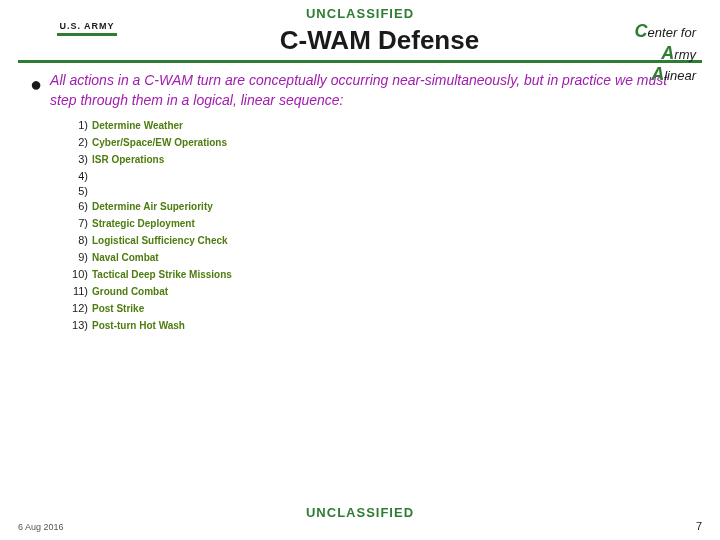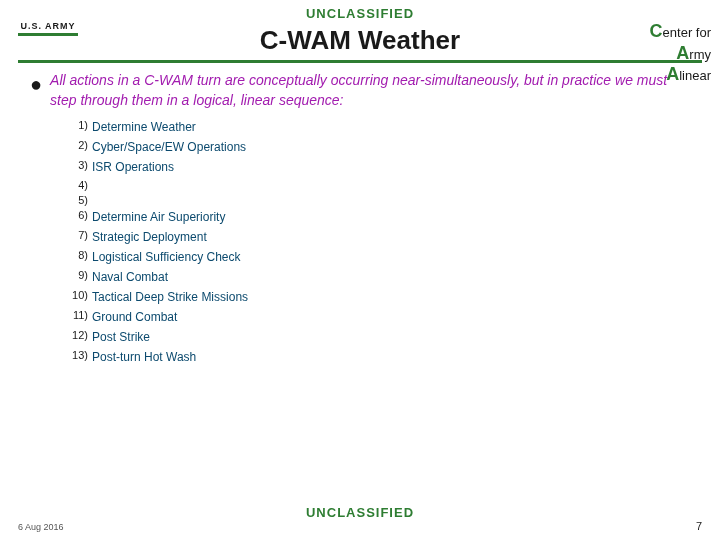--- a/index.html
+++ b/index.html
@@ -21,20 +21,21 @@
       padding-top: 6px;
       letter-spacing: 1px;
     }
 
     .header-row {
       display: flex;
       align-items: center;
       justify-content: center;
       padding: 4px 20px 0 20px;
       position: relative;
+      margin-left: 39px;
     }
 
     .army-logo-left {
       position: absolute;
       left: 18px;
       top: 0;
       display: flex;
       flex-direction: column;
       align-items: center;
     }
@@ -55,24 +56,25 @@
 
     .title-text {
       font-size: 26px;
       font-weight: bold;
       color: #1a1a1a;
       text-align: center;
     }
 
     .caa-logo {
       position: absolute;
-      right: 9px;
+      right: 24px;
       top: 0;
       text-align: right;
       line-height: 1.2;
+      font-style: italic;
     }
 
     .caa-logo .caa-line1 {
       font-size: 13px;
       color: #1a1a1a;
     }
 
     .caa-logo .caa-line1 span.c-letter {
       font-size: 18px;
       font-weight: bold;
@@ -145,23 +147,24 @@
     .item-number {
       font-size: 11px;
       color: #1a1a1a;
       min-width: 28px;
       text-align: right;
       margin-right: 4px;
       padding-top: 1px;
     }
 
     .item-text {
-      font-size: 12px;
-      color: #0c4a6e;
+      font-size: 10px;
+      color: #4d7c0f;
       line-height: 1.5;
+      font-weight: bold;
     }
 
     .bottom-label {
       text-align: center;
       font-size: 13px;
       font-weight: bold;
       color: #2e7d32;
       letter-spacing: 1px;
       position: absolute;
       bottom: 20px;
@@ -190,21 +193,21 @@
 
 <div class="top-label">UNCLASSIFIED</div>
 
 <div class="header-row">
 
   <div class="army-logo-left">
     <span class="us-army-text">U.S. ARMY</span>
     <div class="army-bar"></div>
   </div>
 
-  <div class="title-text">C-WAM Weather</div>
+  <div class="title-text">C-WAM Defense</div>
 
   <div class="caa-logo">
     <div class="caa-line1">
       <span class="c-letter">C</span><span>enter for</span>
     </div>
     <div class="caa-line2">
       <span class="a-letter">A</span><span>rmy</span>
     </div>
     <div class="caa-line3">
       <span class="a2-letter">A</span><span>linear</span>

